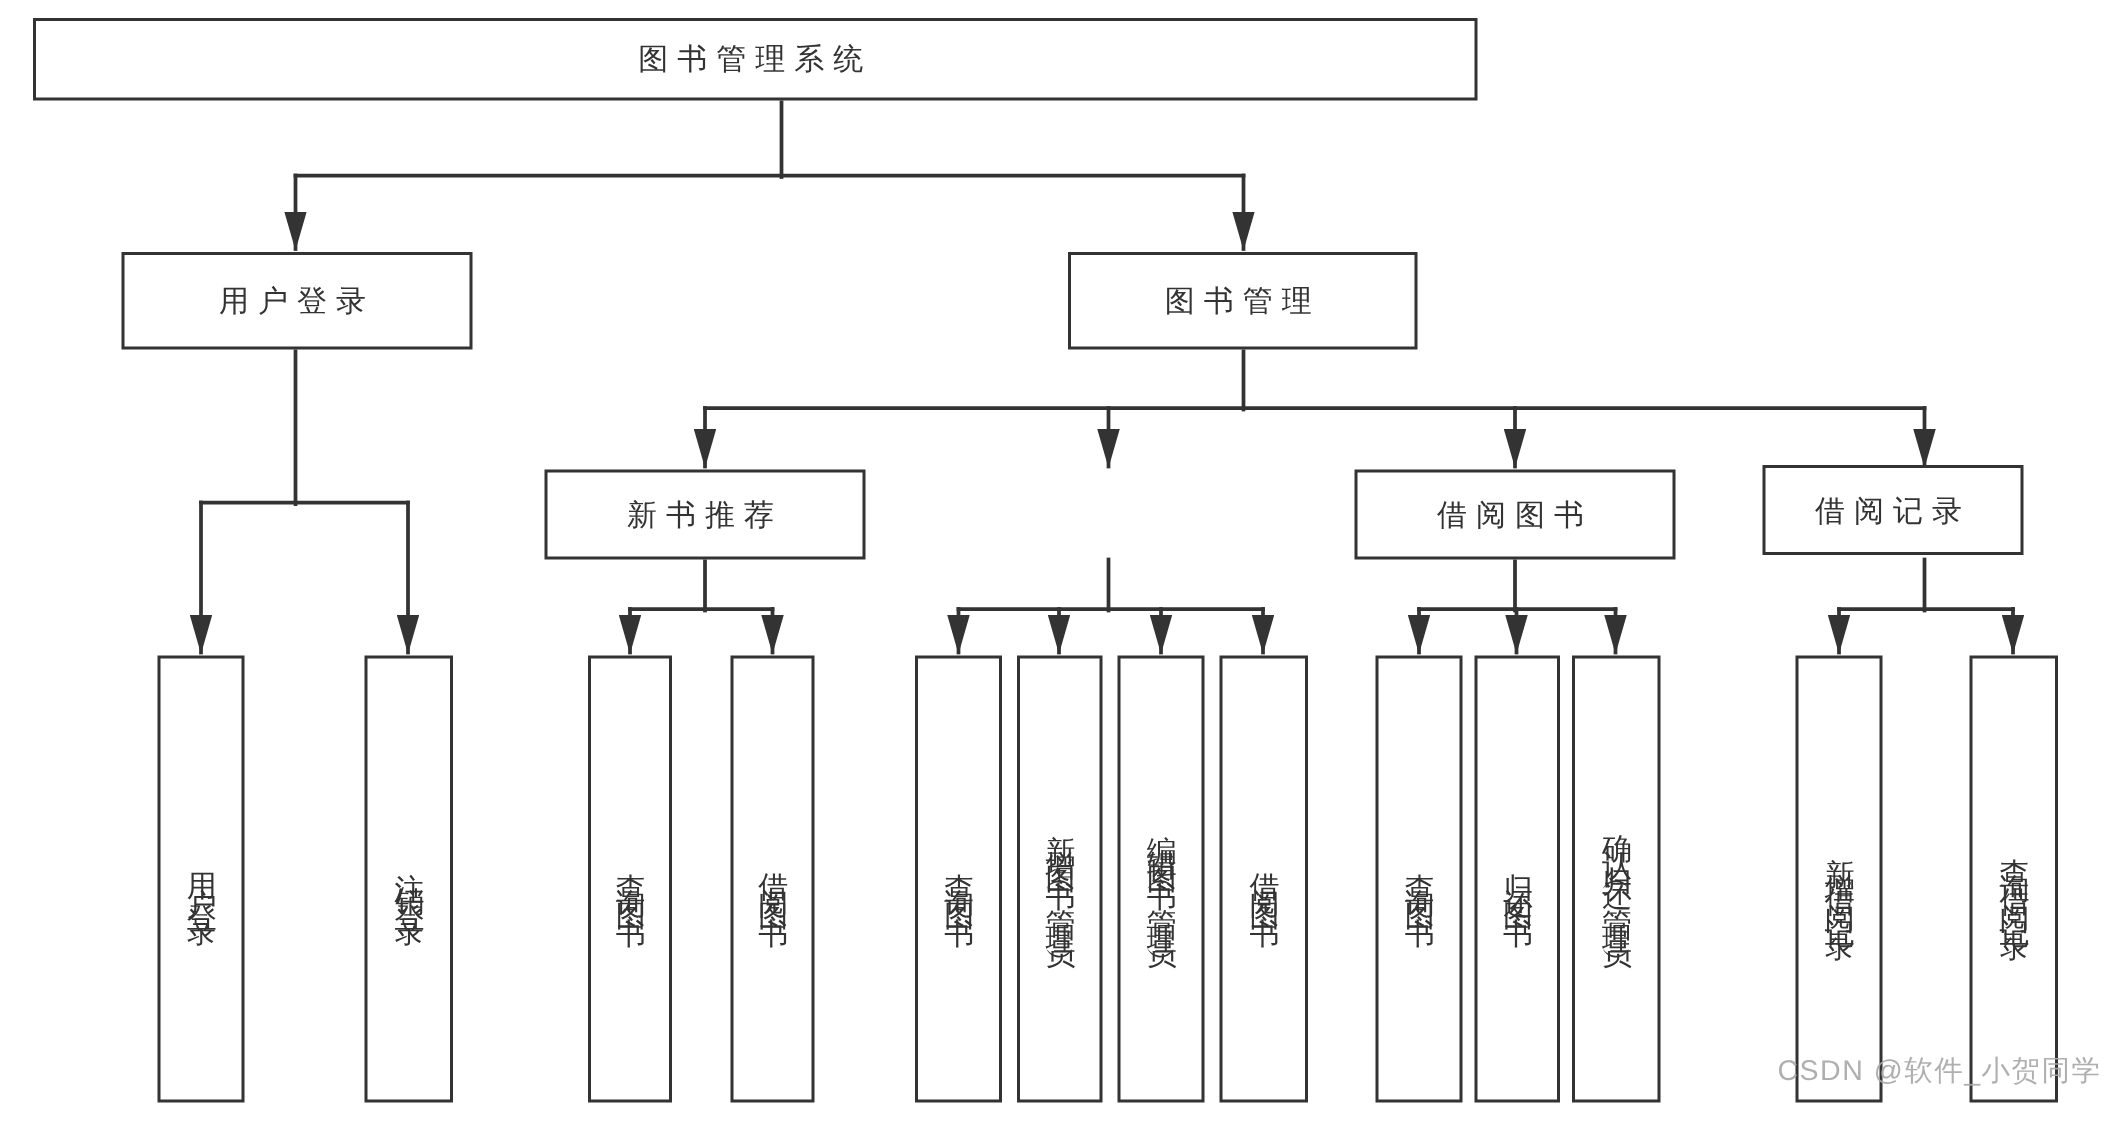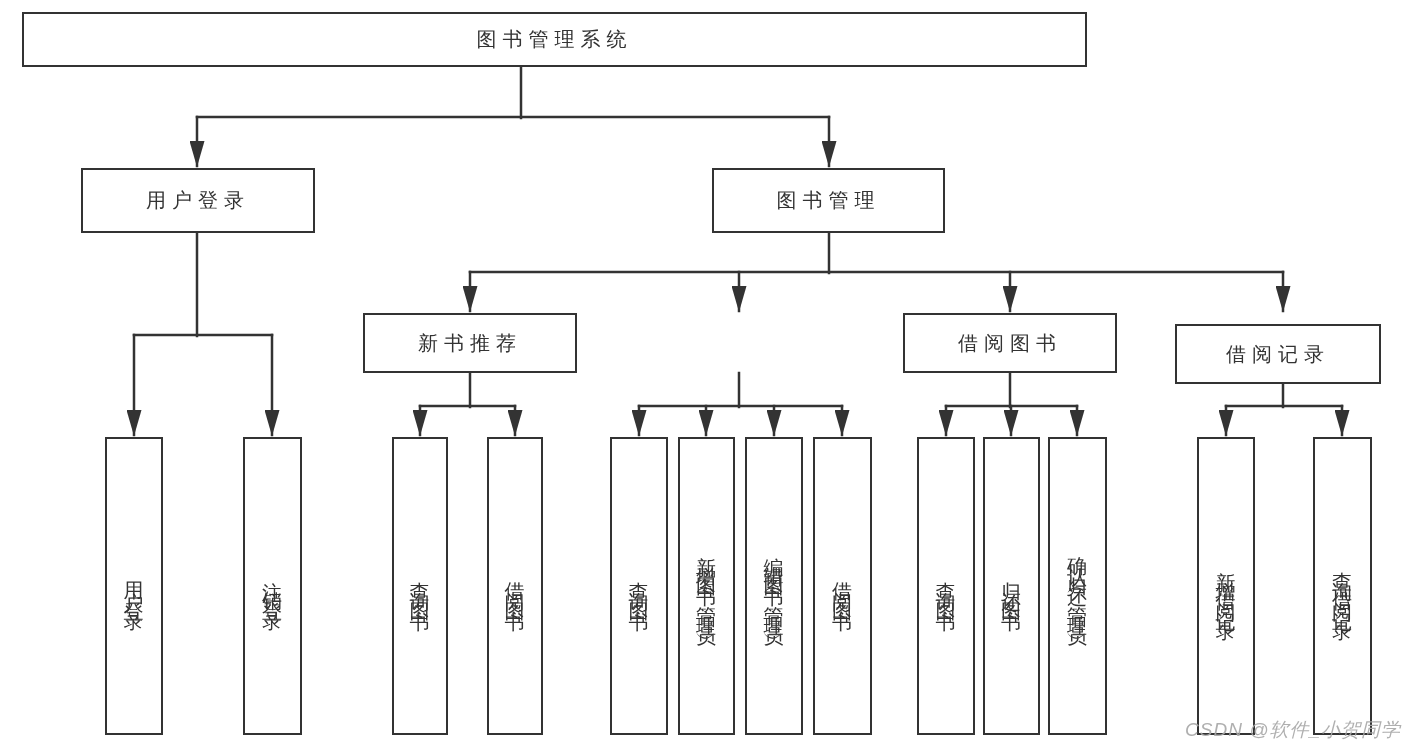--- a/index.html
+++ b/index.html
@@ -48,27 +48,26 @@
     writing-mode: vertical-rl;
     text-orientation: mixed;
     font-size: 20px;
     letter-spacing: 10px;
     line-height: 1;
     white-space: nowrap;
   }
   .watermark {
     position: absolute;
     right: 4px;
-    bottom: 4px;
+    bottom: 20px;
     z-index: 5;
     font-size: 19px;
     letter-spacing: 1px;
     color: rgba(168, 168, 168, 0.92);
     white-space: nowrap;
-    font-style: italic;
   }
 </style>
 </head>
 <body>
 
 <div class="canvas">
 
   <svg class="wires" viewBox="0 0 1405 747" xmlns="http://www.w3.org/2000/svg">
     <defs>
       <marker id="ah" viewBox="0 0 26 15" markerWidth="26" markerHeight="15" refX="25" refY="7.5" orient="auto" markerUnits="userSpaceOnUse">
@@ -110,38 +109,38 @@
     <line x1="946" y1="406" x2="946" y2="435" marker-end="url(#ah)"></line>
     <line x1="1011" y1="406" x2="1011" y2="435" marker-end="url(#ah)"></line>
     <line x1="1077" y1="406" x2="1077" y2="435" marker-end="url(#ah)"></line>
 
     <line x1="1283" y1="373" x2="1283" y2="407"></line>
     <line x1="1226" y1="406" x2="1342" y2="406"></line>
     <line x1="1226" y1="406" x2="1226" y2="435" marker-end="url(#ah)"></line>
     <line x1="1342" y1="406" x2="1342" y2="435" marker-end="url(#ah)"></line>
   </svg>
 
-  <div class="box h" style="left:22px;top:12px;width:1065px;height:55px">
+  <div class="box h" style="left:22px;top:12px;width:963px;height:55px">
     <span>图书管理系统</span>
   </div>
 
   <div class="box h" style="left:81px;top:168px;width:234px;height:65px">
     <span>用户登录</span>
   </div>
   <div class="box h" style="left:712px;top:168px;width:233px;height:65px">
     <span>图书管理</span>
   </div>
 
   <div class="box h" style="left:363px;top:313px;width:214px;height:60px">
     <span>新书推荐</span>
   </div>
   <div class="box h" style="left:903px;top:313px;width:214px;height:60px">
     <span>借阅图书</span>
   </div>
-  <div class="box h" style="left:1175px;top:324px;width:206px;height:60px">
+  <div class="box h" style="left:1175px;top:310px;width:174px;height:60px">
     <span>借阅记录</span>
   </div>
 
   <div class="box v" style="left:105px;top:437px;width:58px;height:298px">
     <span>用户登录</span>
   </div>
   <div class="box v" style="left:243px;top:437px;width:59px;height:298px">
     <span>注销登录</span>
   </div>
 

